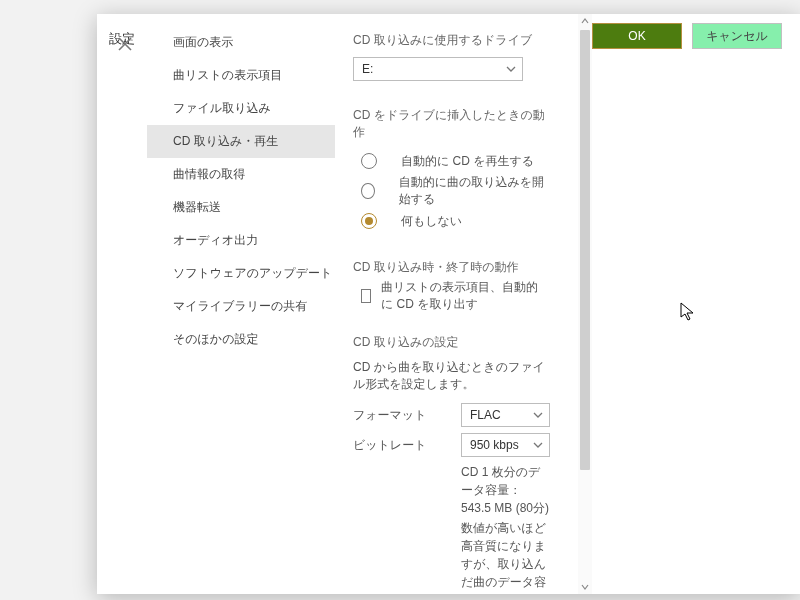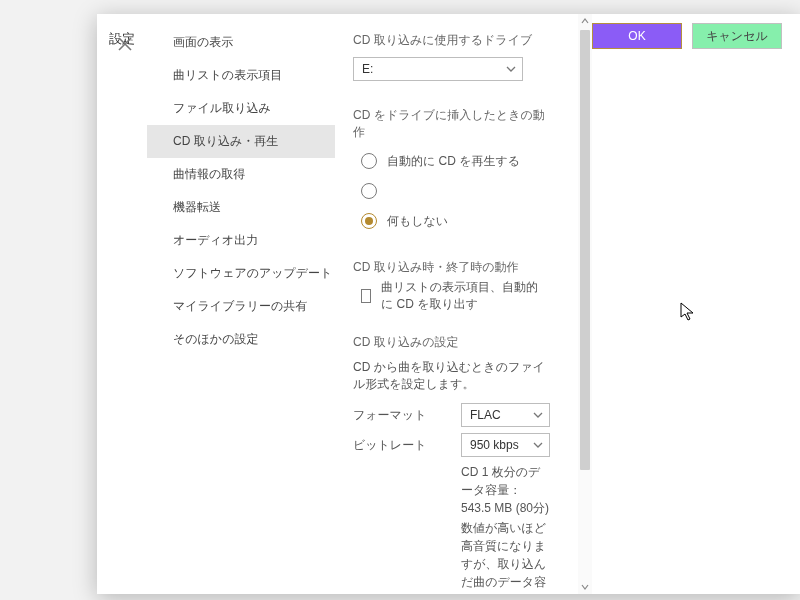--- a/index.html
+++ b/index.html
@@ -121,21 +121,21 @@
     position: absolute;
     right: 6px; top: 50%;
     transform: translateY(-50%);
     color: #777;
     pointer-events: none;
   }
   .select .chev svg { width: 10px; height: 10px; display:block; }
   .radio-row {
     display: flex;
     align-items: center;
-    gap: 10px;
+    gap: 24px;
     margin: 6px 0 6px 8px;
     height: 24px;
     cursor: pointer;
   }
   .radio {
     width: 16px; height: 16px;
     border: 1.5px solid #7a7a7a;
     border-radius: 50%;
     display:flex; align-items:center; justify-content:center;
     background:#fff;
@@ -194,21 +194,21 @@
     min-width: 90px;
     height: 26px;
     display:flex; align-items:center; justify-content:center;
     font-size:12px;
     cursor:pointer;
     border:1px solid #c0c0c0;
     background:#86efac;
     color:#444;
   }
   .btn.primary {
-    background:#8b5cf6;
+    background:#4d7c0f;
     border-color:#b58f3f;
     color:#fff;
   }
   .cursor {
     position:absolute;
     left: 680px; top: 302px;
     width:16px; height:20px;
     pointer-events:none;
   }
 </style>
@@ -257,20 +257,21 @@
           </span>
         </div>
 
         <div class="section-title" style="margin-top:26px">CD をドライブに挿入したときの動作</div>
         <div class="radio-row">
           <span class="radio"></span>
           <span>自動的に CD を再生する</span>
         </div>
         <div class="radio-row">
           <span class="radio"></span>
+          <span>自動的に曲の取り込みを開始する</span>
         </div>
         <div class="radio-row">
           <span class="radio checked"></span>
           <span>何もしない</span>
         </div>
 
         <div class="section-title" style="margin-top:26px">CD 取り込み時・終了時の動作</div>
         <div class="chk-row">
           <span class="checkbox"></span>
           <span>曲リストの表示項目、自動的に CD を取り出す</span>

